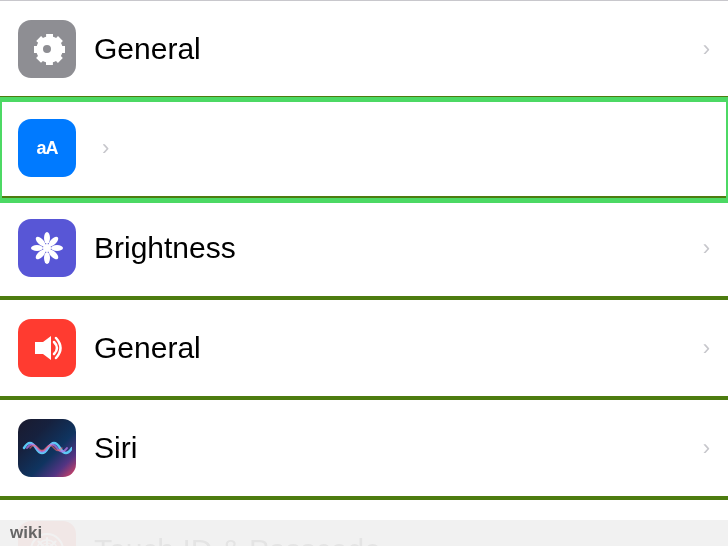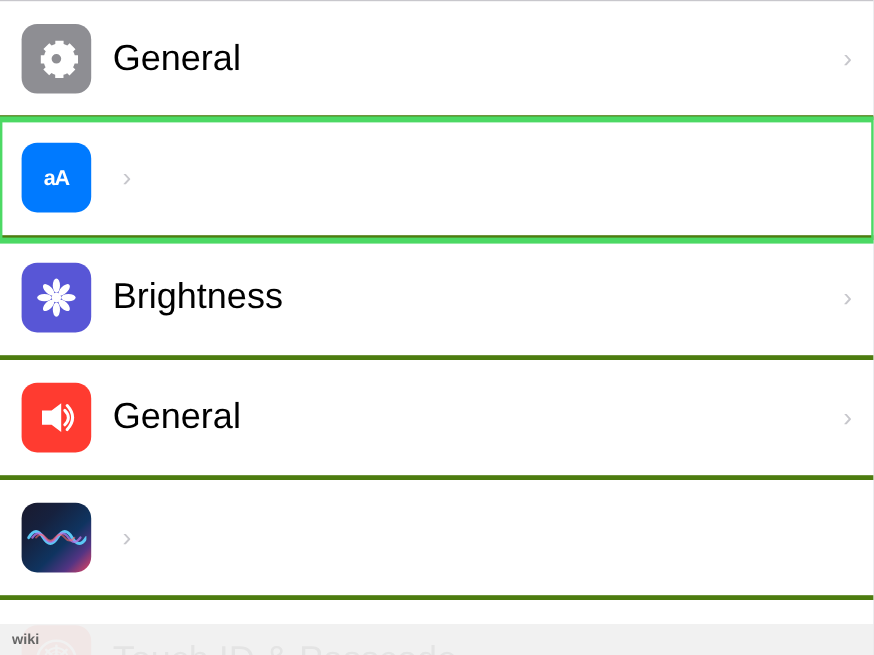--- a/index.html
+++ b/index.html
@@ -136,21 +136,21 @@
     .wiki-bar {
       position: absolute;
       bottom: 0;
       left: 0;
       right: 0;
       height: 26px;
       background: rgba(240, 240, 240, 0.95);
       display: flex;
       align-items: center;
       padding: 0 10px;
-      font-size: 12px;
+      font-size: 17px;
       color: #333;
     }
 
     .wiki-bar .wiki-label {
       color: #666;
       font-weight: 600;
     }
 
     .wiki-bar .wiki-title {
       color: #333;
@@ -210,20 +210,21 @@
   </div>
 
   <div class="settings-item">
     <div class="icon-wrapper icon-siri">
       <svg class="siri-waves" viewBox="0 0 50 30">
         <path d="M2 15 Q8 5 14 15 Q20 25 26 15 Q32 5 38 15 Q44 25 50 15" stroke="#5bc8f5" stroke-width="2.5" fill="none" stroke-linecap="round"></path>
         <path d="M5 15 Q10 8 15 15 Q20 22 25 15 Q30 8 35 15 Q40 22 45 15" stroke="#b476e5" stroke-width="2" fill="none" stroke-linecap="round" opacity="0.8"></path>
         <path d="M8 15 Q12 10 16 15 Q20 20 24 15 Q28 10 32 15 Q36 20 40 15" stroke="#ff6b6b" stroke-width="1.5" fill="none" stroke-linecap="round" opacity="0.6"></path>
       </svg>
     </div>
+    <span class="item-label">Siri</span>
     <span class="chevron">›</span>
   </div>
 
   <div class="settings-item" style="border-bottom:none;">
     <div class="icon-wrapper icon-touchid">
       <svg class="touchid-icon" viewBox="0 0 40 40" fill="none" stroke="white" stroke-width="2" stroke-linecap="round">
         <circle cx="20" cy="20" r="16" stroke="white" stroke-width="2" fill="none"></circle>
         <circle cx="20" cy="20" r="4" fill="white"></circle>
         <path d="M20 16 Q20 10 20 8"></path>
         <path d="M16 20 Q10 20 8 20"></path>

